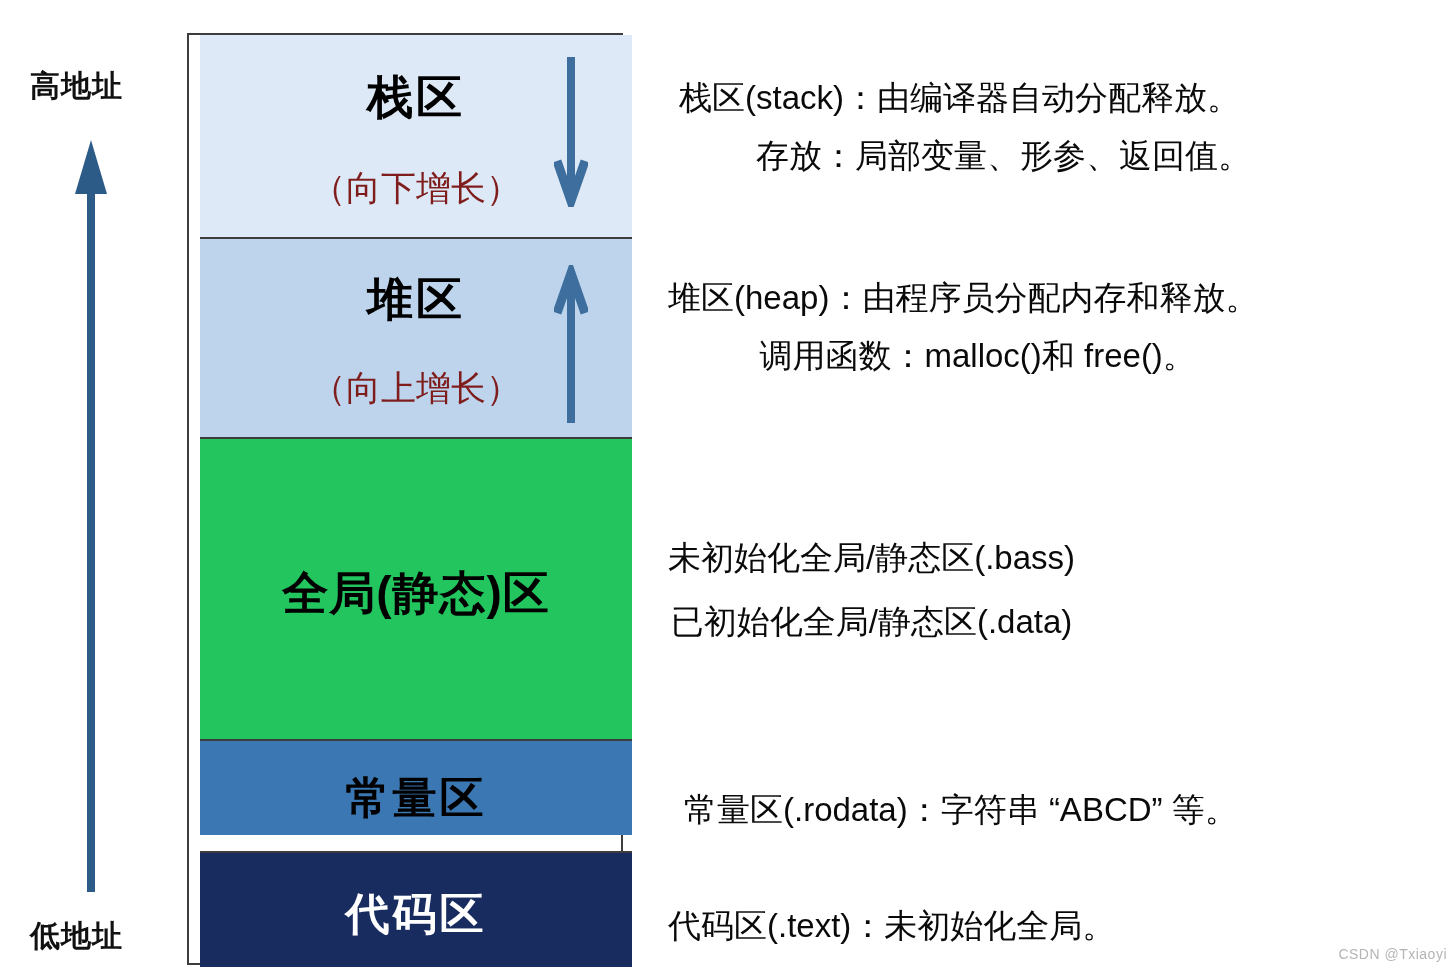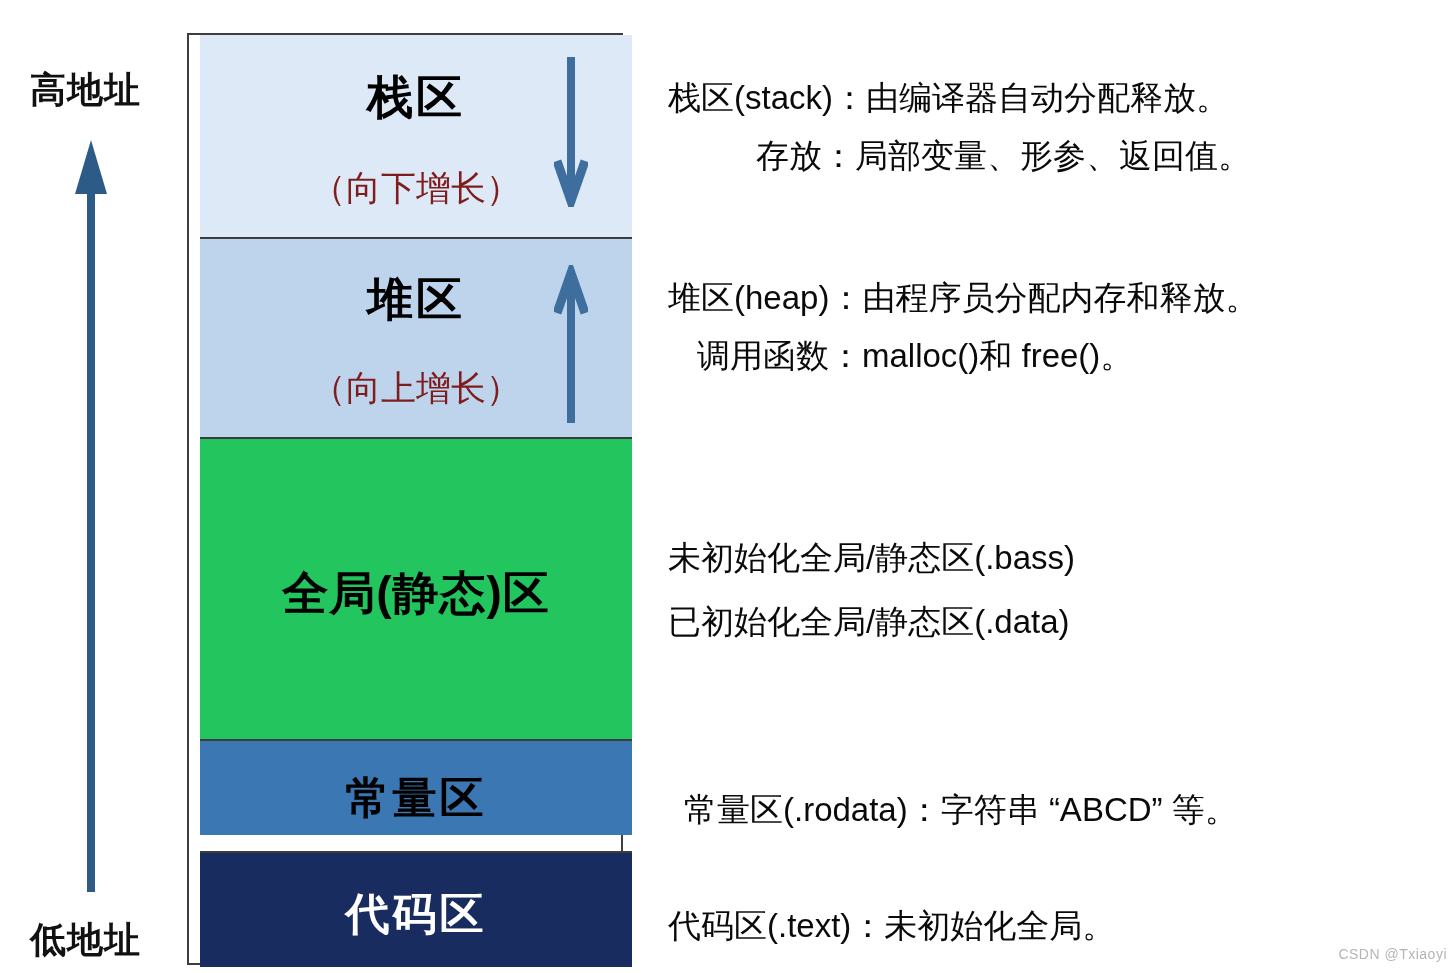--- a/index.html
+++ b/index.html
@@ -6,21 +6,21 @@
   html, body { background: #ffffff; }
   body {
     font-family: "Liberation Sans", "DejaVu Sans", sans-serif;
     width: 1456px; height: 973px; position: relative; overflow: hidden;
   }
   .canvas { position: absolute; inset: 0; width: 1456px; height: 973px; }
 
   
   .addr-label {
     position: absolute; left: 30px;
-    font-size: 36px; font-weight: bold; color: #111111;
+    font-size: 30px; font-weight: bold; color: #111111;
     letter-spacing: 1px; white-space: nowrap;
   }
   .addr-label.high { top: 66px; }
   .addr-label.low  { top: 916px; }
   .addr-arrow-svg { position: absolute; left: 72px; top: 138px; }
 
   
   .memory-column {
     position: absolute; left: 187px; top: 33px;
     width: 436px; height: 932px;
@@ -60,21 +60,21 @@
   .annotation {
     position: absolute; left: 668px;
     font-size: 33px; color: #0a0a0a; font-weight: 500;
     white-space: nowrap; line-height: 58px;
   }
   .annotation.ann-stack    { top: 69px; }
   .annotation.ann-heap     { top: 269px; }
   .annotation.ann-global   { top: 526px; line-height: 64px; }
   .annotation.ann-constant { top: 781px; margin-left: 16px; }
   .annotation.ann-code     { top: 897px; }
-  .ann-line { display: block; }
+  .ann-line { display: block; text-align: center; }
   .ann-stack .ann-line2 { padding-left: 88px; }
   .ann-heap  .ann-line2 { padding-left: 29px; }
 
   .watermark {
     position: absolute; right: 9px; top: 946px;
     font-size: 14px; font-weight: normal; letter-spacing: 0.5px;
   }
 </style>
 </head>
 <body>

